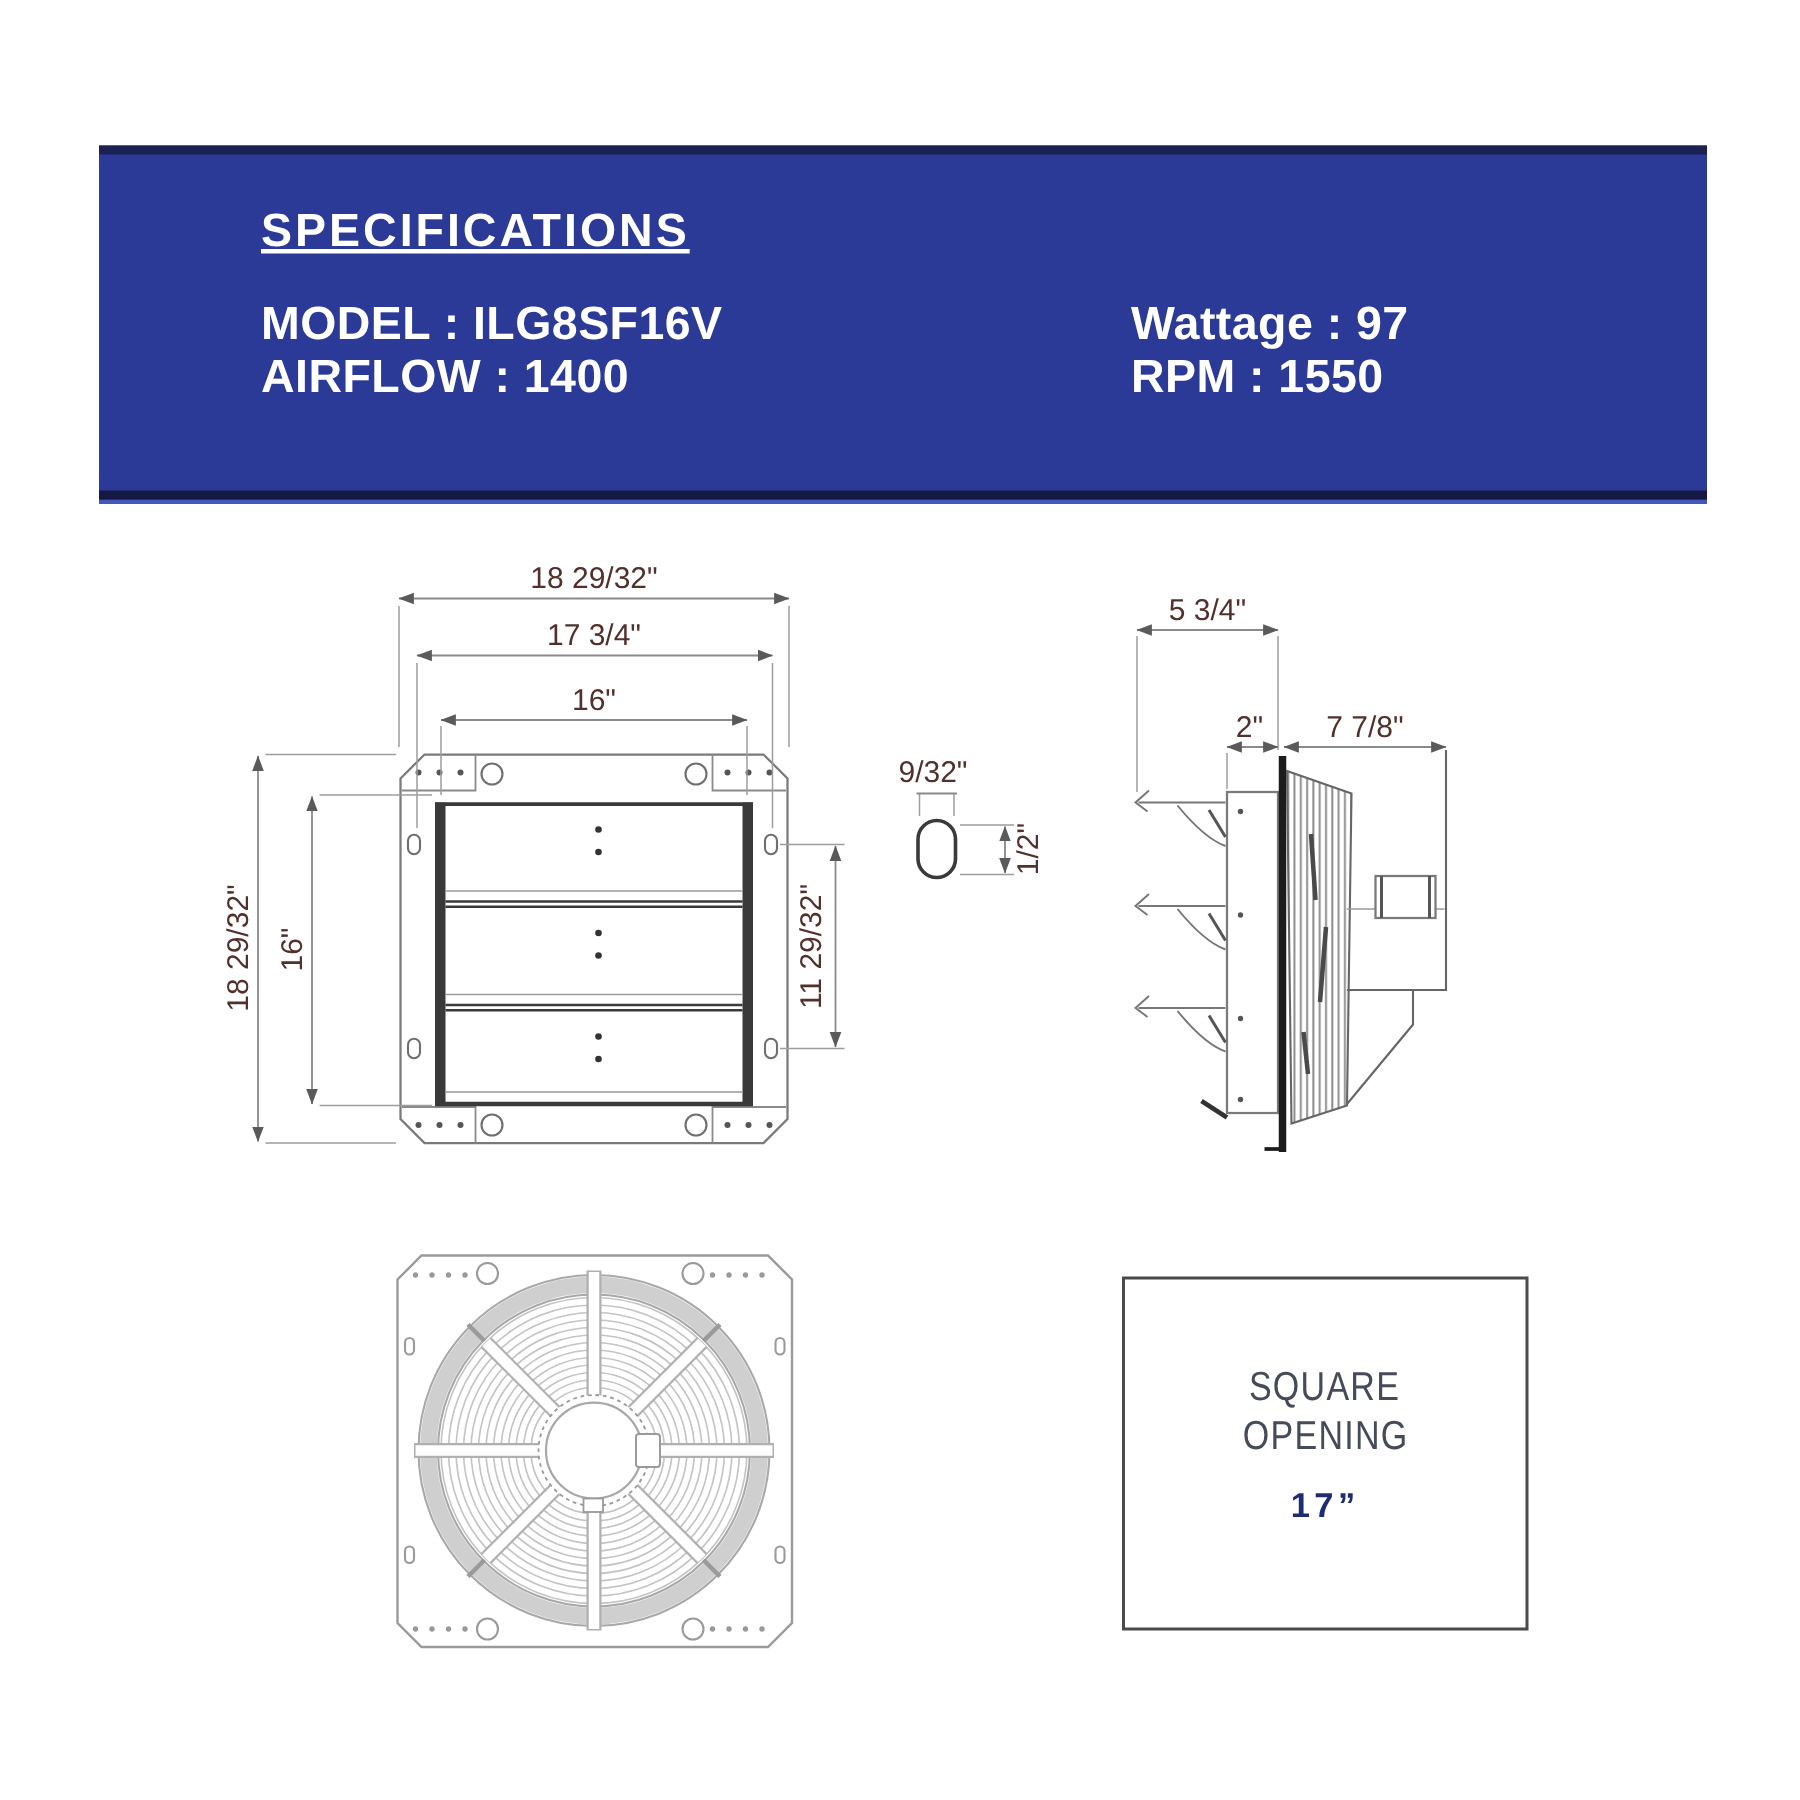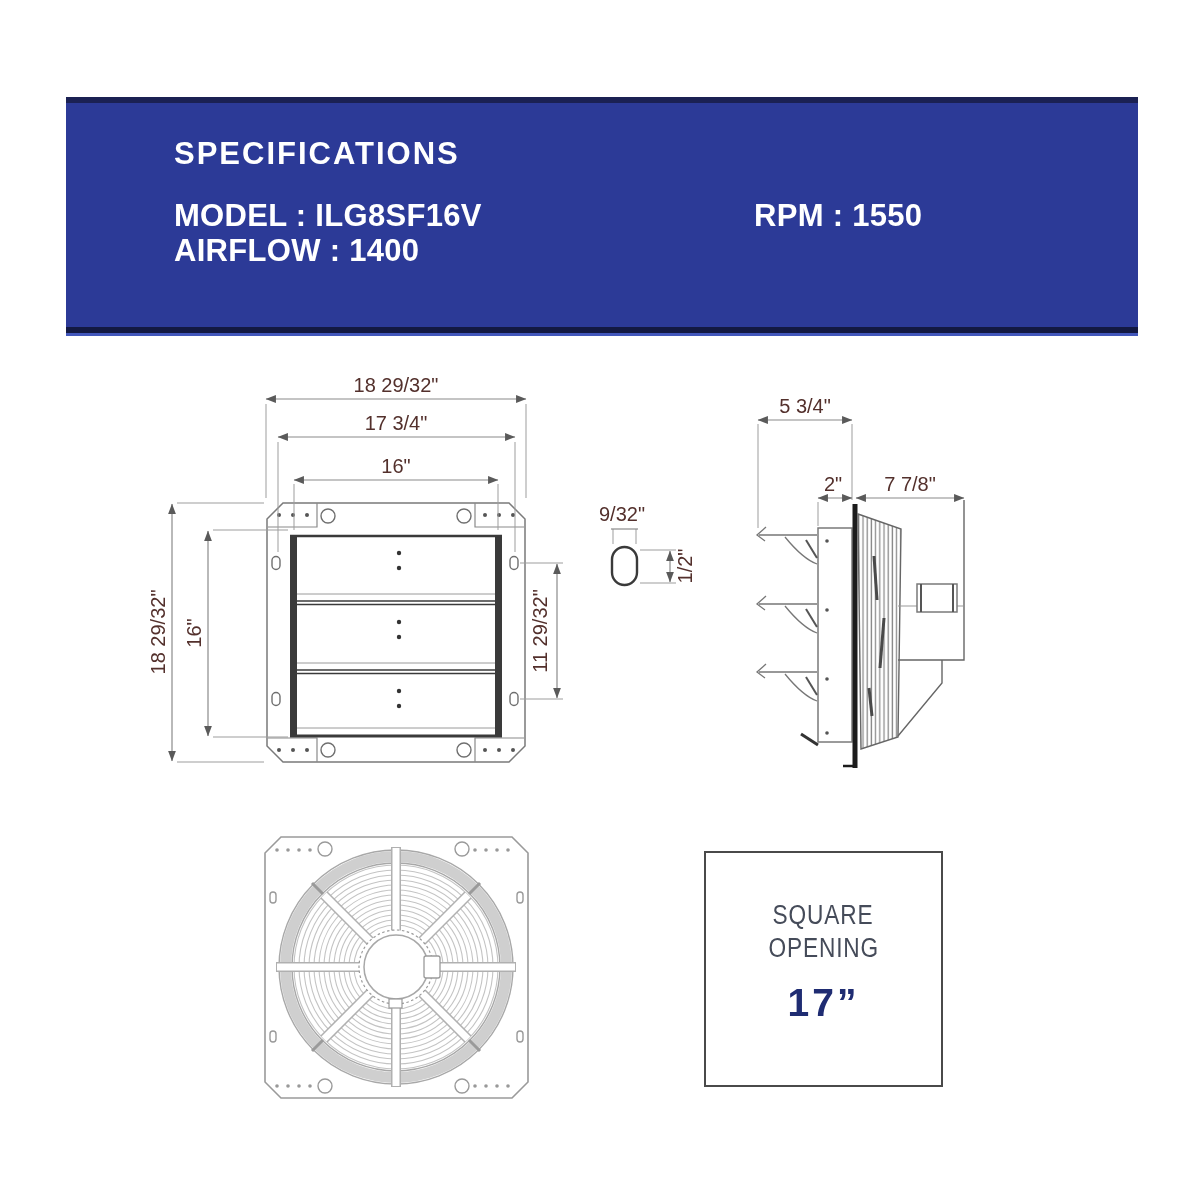--- a/index.html
+++ b/index.html
@@ -10,64 +10,65 @@
   .canvas{position:absolute;inset:0;}
 
   
   .banner{
     position:absolute;left:66px;top:97px;width:1072px;height:236px;
     background:#2c3a97;border-top:6px solid #1b2153;border-bottom:6px solid #131942;
     box-shadow:0 3px 0 #4257bb;box-sizing:border-box;color:#fff;
   }
   .banner-title{
     position:absolute;left:108px;top:33px;font-size:31px;font-weight:bold;
-    letter-spacing:2px;color:#fff;margin:0;
+    letter-spacing:2px;color:#fff;margin:0;text-decoration:underline;
   }
   .spec-col{position:absolute;top:95px;display:flex;flex-direction:column;}
   .spec-col.left{left:108px;}
   .spec-col.right{left:688px;}
   .spec-line{font-size:31px;font-weight:bold;line-height:35px;white-space:pre;letter-spacing:0.3px;}
 
   
   svg{position:absolute;overflow:visible;}
   svg text{font-family:"Liberation Sans",sans-serif;font-size:20px;fill:#53302c;}
   svg text.rot{text-anchor:middle;}
   .dim{stroke:#8a8a8a;stroke-width:1.2;fill:none;}
   .ext{stroke:#9d9d9d;stroke-width:1;fill:none;}
   .ln{stroke:#7a7a7a;stroke-width:1.5;fill:none;}
   .thin{stroke:#8a8a8a;stroke-width:1.2;fill:none;}
   .whitefill{fill:#ffffff;}
 
   
   .opening-box{
-    position:absolute;left:704px;top:851px;width:239px;height:236px;
+    position:absolute;left:748px;top:851px;width:271px;height:236px;
     border:2px solid #4a4a4a;box-sizing:border-box;background:#fff;
     display:flex;flex-direction:column;align-items:center;justify-content:center;
     padding-bottom:14px;
   }
   .op-line{
     font-size:27px;color:#454b59;letter-spacing:1px;line-height:33px;
     transform:scaleX(0.84);font-weight:500;
   }
   .op-size{
-    margin-top:16px;font-size:39px;font-weight:bold;color:#1f2c72;letter-spacing:3px;
+    margin-top:16px;font-size:23px;font-weight:bold;color:#1f2c72;letter-spacing:3px;
   }
 </style>
 </head>
 <body>
 
 <div class="canvas">
 
   <header class="banner">
     <h1 class="banner-title">SPECIFICATIONS</h1>
     <div class="spec-col left">
       <div class="spec-line">MODEL : ILG8SF16V</div>
       <div class="spec-line">AIRFLOW : 1400</div>
     </div>
     <div class="spec-col right">
+      <div class="spec-line">Wattage : 97</div>
       <div class="spec-line">RPM : 1550</div>
     </div>
   </header>
 
   <svg style="left:130px;top:375px" width="580" height="410" viewBox="130 375 580 410">
     <defs>
       <marker id="arr" viewBox="0 0 10 10" refX="9.2" refY="5" markerWidth="9" markerHeight="9" orient="auto-start-reverse">
         <path d="M0,1.4 L9.5,5 L0,8.6 z" fill="#5a5a5a"></path>
       </marker>
       <pattern id="hatchP" width="4.2" height="8" patternUnits="userSpaceOnUse">

